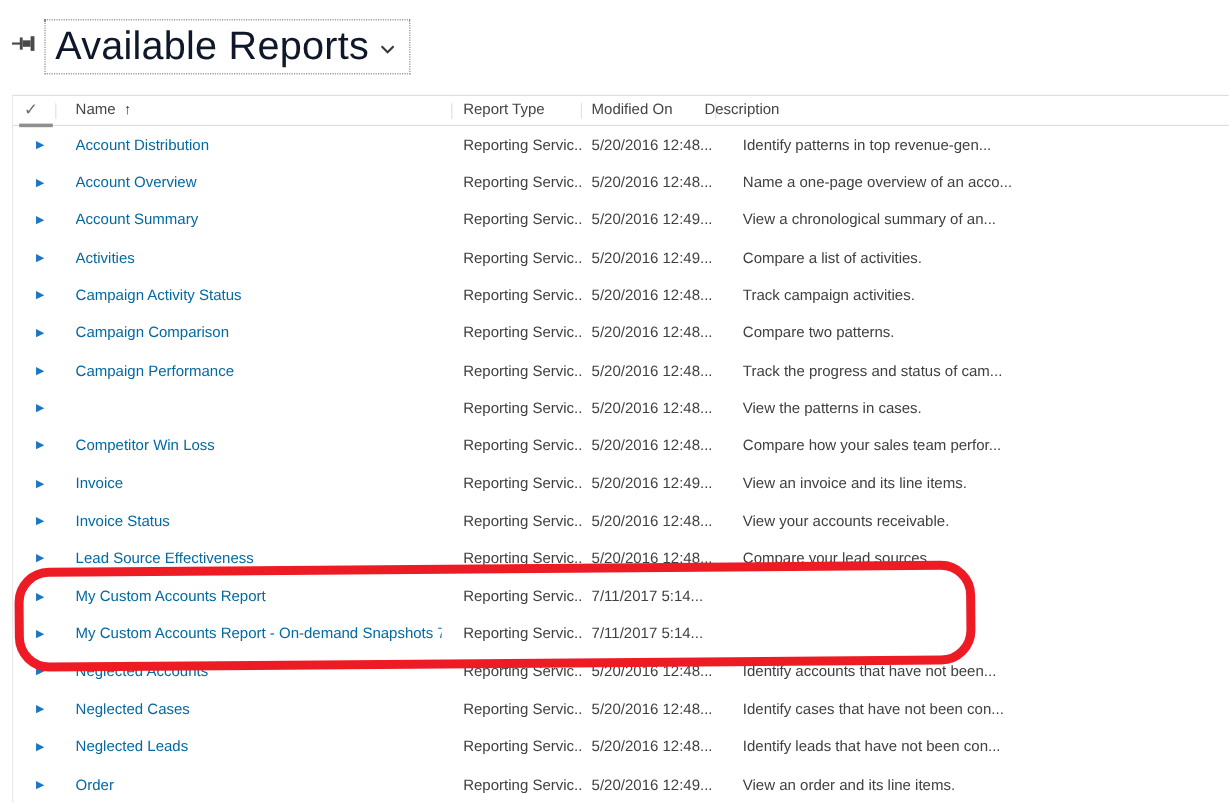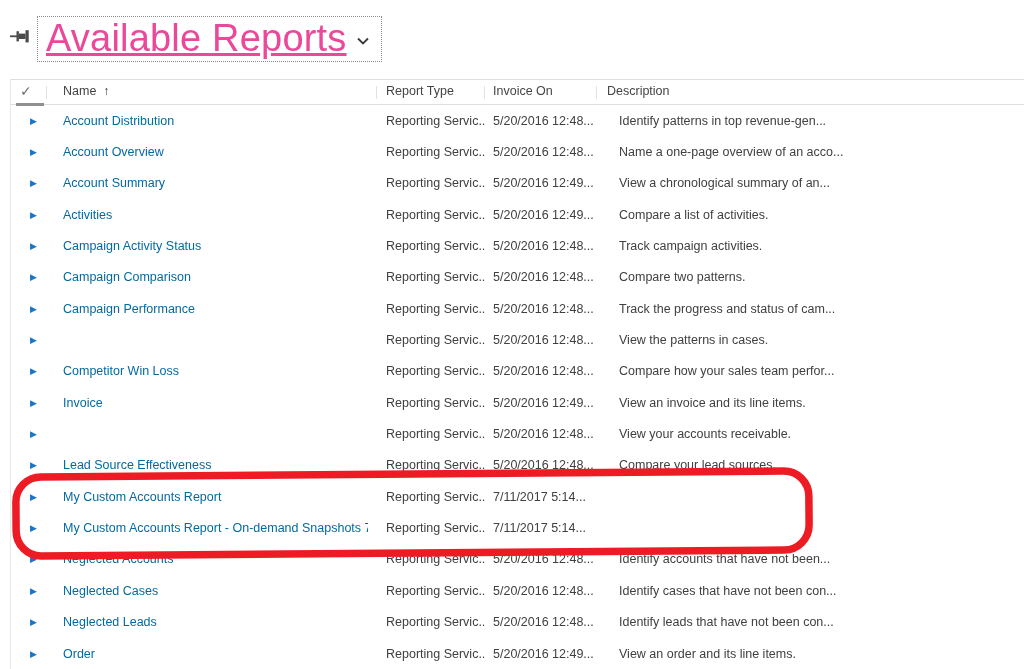--- a/index.html
+++ b/index.html
@@ -5,21 +5,21 @@
   * { margin: 0; padding: 0; box-sizing: border-box; }
   html, body { width: 1024px; height: 669px; background: #ffffff; overflow: hidden;
                font-family: "Liberation Sans", sans-serif; }
   .stage { position: relative; width: 1024px; height: 669px; background: #fff; }
 
   
   .pin-icon { position: absolute; left: 10px; top: 28px; width: 22px; height: 17px; }
   .title-box { position: absolute; left: 37px; top: 16px; height: 46px;
                display: flex; align-items: center; gap: 10px;
                padding: 2px 12px 4px 8px; border: 1px dotted #8a8a8a; cursor: pointer; }
-  .view-title { font-size: 38px; font-weight: 300; color: #ec4899; letter-spacing: 0.2px; white-space: nowrap; text-decoration: underline; }
+  .view-title { font-size: 33px; font-weight: 300; color: #0f172a; letter-spacing: 0.2px; white-space: nowrap; }
   .title-chevron { width: 12px; height: 8px; margin-top: 6px; }
 
   
   .grid { position: absolute; left: 10px; top: 79px; width: 1014px; height: 590px;
           border-left: 1px solid #e8e8e8; }
   .grid-header { position: relative; height: 26px;
                  border-top: 1px solid #dedede; border-bottom: 1px solid #dedede;
                  background: #fff; font-size: 12.5px; color: #444; }
   .grid-header .hcell { position: absolute; top: 4px; white-space: nowrap; cursor: pointer; }
   .hsep { position: absolute; top: 6px; width: 1px; height: 13px; background: #e2e2e2; }
@@ -65,23 +65,23 @@
     <div class="grid-header">
       <span class="select-all">✓</span>
       <span class="select-all-underline"></span>
       <span class="hsep" style="left:35px"></span>
       <span class="hcell" style="left:52px">
         <span>Name</span><span class="sort-arrow">↑</span>
       </span>
       <span class="hsep" style="left:365px"></span>
       <span class="hcell" style="left:375px">Report Type</span>
       <span class="hsep" style="left:473px"></span>
-      <span class="hcell" style="left:482px">Invoice On</span>
+      <span class="hcell" style="left:482px">Modified On</span>
       <span class="hsep" style="left:585px"></span>
-      <span class="hcell" style="left:596px">Description</span>
+      <span class="hcell" style="left:576px">Description</span>
     </div>
     <div class="grid-body">
         <div class="row">
       <span class="expand">▶</span>
       <span class="cell c-name">Account Distribution</span>
       <span class="cell c-type">Reporting Servic...</span>
       <span class="cell c-date">5/20/2016 12:48...</span>
       <span class="cell c-desc">Identify patterns in top revenue-gen...</span>
     </div>
         <div class="row">
@@ -141,20 +141,21 @@
     </div>
         <div class="row">
       <span class="expand">▶</span>
       <span class="cell c-name">Invoice</span>
       <span class="cell c-type">Reporting Servic...</span>
       <span class="cell c-date">5/20/2016 12:49...</span>
       <span class="cell c-desc">View an invoice and its line items.</span>
     </div>
         <div class="row">
       <span class="expand">▶</span>
+      <span class="cell c-name">Invoice Status</span>
       <span class="cell c-type">Reporting Servic...</span>
       <span class="cell c-date">5/20/2016 12:48...</span>
       <span class="cell c-desc">View your accounts receivable.</span>
     </div>
         <div class="row">
       <span class="expand">▶</span>
       <span class="cell c-name">Lead Source Effectiveness</span>
       <span class="cell c-type">Reporting Servic...</span>
       <span class="cell c-date">5/20/2016 12:48...</span>
       <span class="cell c-desc">Compare your lead sources.</span>

